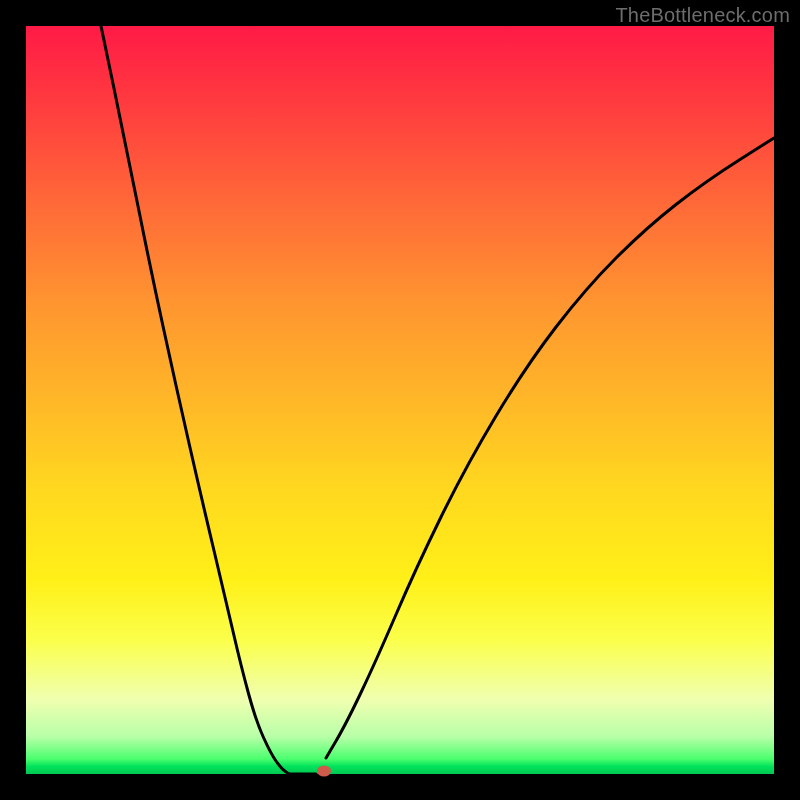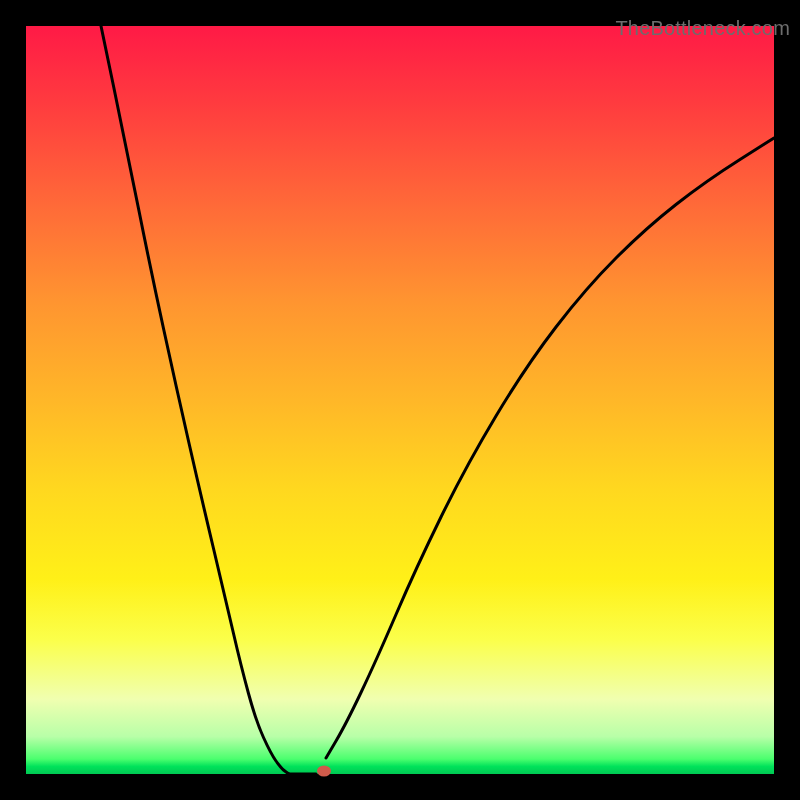--- a/index.html
+++ b/index.html
@@ -28,21 +28,21 @@
       #fbff4a 82%,
       #f0ffb0 90%,
       #b8ffa8 95%,
       #4bff6e 98%,
       #00e25a 99%,
       #00c853 100%
     );
   }
   .watermark {
     position: absolute;
-    top: 17px;
+    top: 4px;
     right: 10px;
     color: #6d6d6d;
     font-size: 20px;
     font-weight: 500;
     letter-spacing: 0.2px;
     font-family: Arial, Helvetica, sans-serif;
     z-index: 5;
   }
   svg.curve {
     position: absolute;

